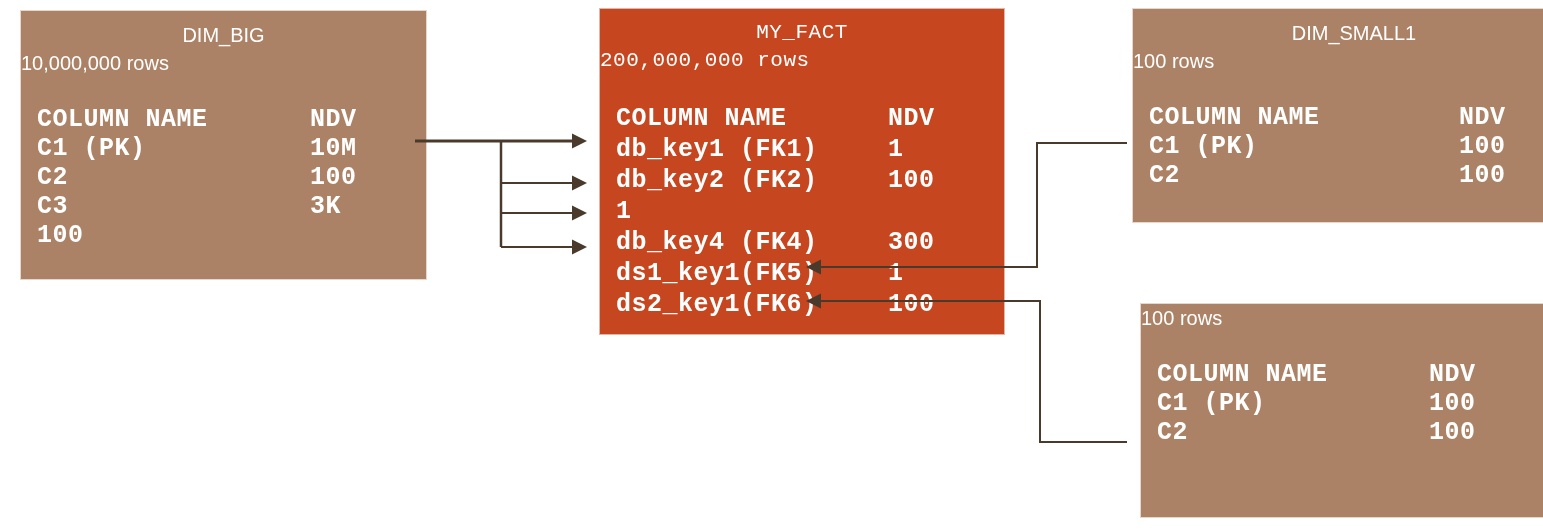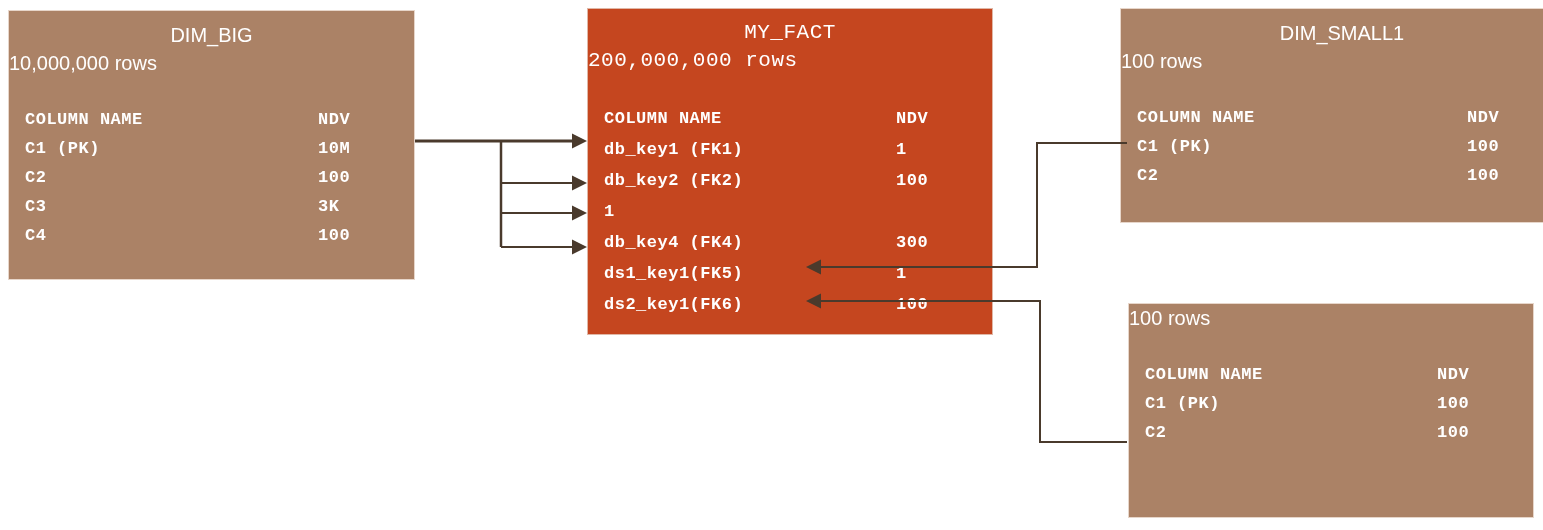--- a/index.html
+++ b/index.html
@@ -8,20 +8,21 @@
     width:1543px;height:530px;
     background:#ffffff;
     overflow:hidden;
     font-family:"Liberation Sans",sans-serif;
   }
   .tbox{
     position:absolute;
     box-sizing:border-box;
     color:#ffffff;
     border:1px solid #e7d6ca;
+    margin-left:12px;
   }
   .dim{background:#AB8266;}
   .fact{background:#C5461F;border-color:#e0b7a6;}
   .title{
     margin-top:10px;
     text-align:center;
     font-size:20px;
     line-height:28px;
     font-family:"Liberation Sans",sans-serif;
   }
@@ -32,24 +33,24 @@
     font-family:"Liberation Sans",sans-serif;
   }
   .fact .title,.fact .subtitle{
     font-family:"Liberation Mono","DejaVu Sans Mono",monospace;
     font-weight:normal;
     font-size:21px;
     letter-spacing:0.5px;
   }
   .cols{
     margin-top:28px;
-    padding:0 4px 0 16px;
+    padding:0 24px 0 16px;
     font-family:"Liberation Mono","DejaVu Sans Mono",monospace;
     font-weight:bold;
-    font-size:17px;
+    font-size:25px;
     letter-spacing:0.5px;
   }
   .hrow,.trow{display:flex;line-height:29px;}
   .fact .hrow,.fact .trow{line-height:31px;}
   .cname{flex:1;white-space:pre;}
   .ndv{width:92px;white-space:pre;}
   #connectors{
     position:absolute;left:0;top:0;
     pointer-events:none;
     z-index:5;
@@ -75,21 +76,20 @@
           </div>
           <div class="trow">
             <span class="cname">C2</span>
             <span class="ndv">100</span>
           </div>
           <div class="trow">
             <span class="cname">C3</span>
             <span class="ndv">3K</span>
           </div>
           <div class="trow">
-            <span class="cname">C4</span>
             <span class="ndv">100</span>
           </div>
         </div>
     </div>
   </div>
 
   <div class="tbox fact" style="left:587px;top:8px;width:406px;height:327px;">
     <div class="title">MY_FACT</div>
     <div class="subtitle">200,000,000 rows</div>
     <div class="cols">

